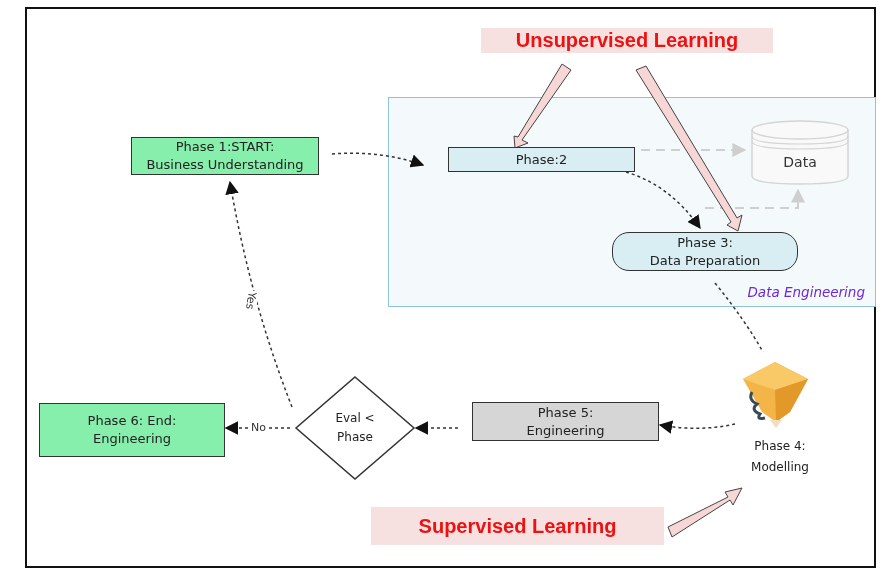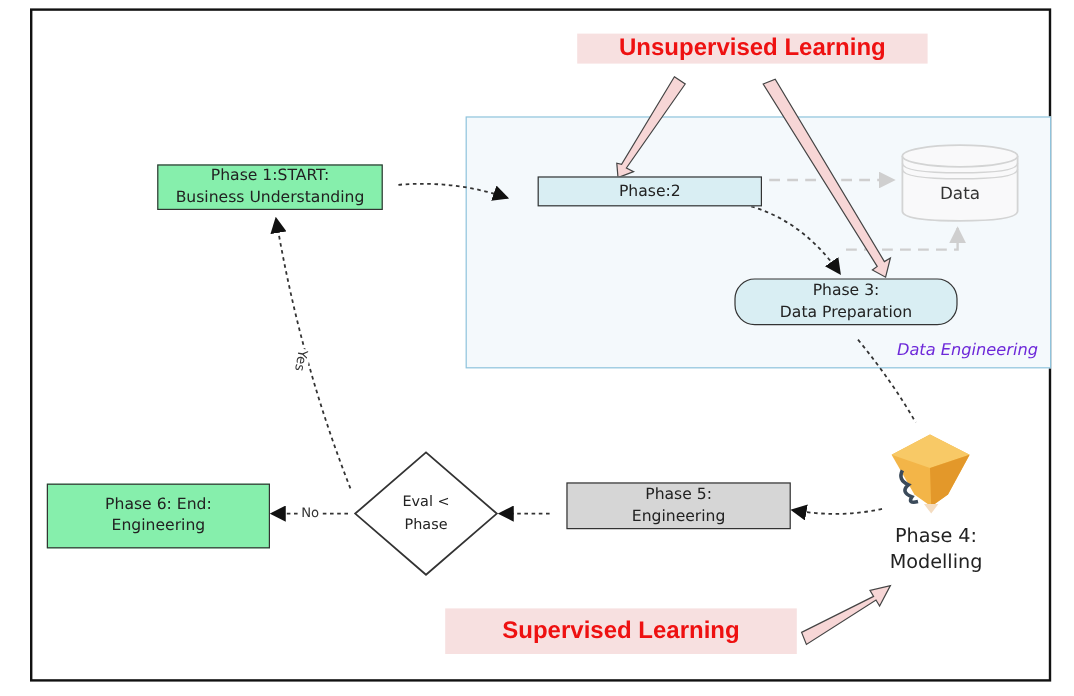--- a/index.html
+++ b/index.html
@@ -22,21 +22,21 @@
     #data-eng-region { position: absolute; left: 388px; top: 97px; width: 488px; height: 210px;
                        border: 1.5px solid #8fc3dc; background: #f4f9fc; box-sizing: border-box; }
     #data-eng-label { position: absolute; right: 10px; bottom: 6px; color: #6d28d9;
                       font-style: italic; font-size: 13.5px; font-family: "DejaVu Sans", sans-serif; }
     .diamond-text { position: absolute; left: 300px; top: 394px; width: 110px; height: 68px;
                     display: flex; flex-direction: column; align-items: center; justify-content: center;
                     font-family: "DejaVu Sans", sans-serif; font-size: 12px; color: #222; line-height: 19px; }
     .label-small { position: absolute; font-family: "DejaVu Sans", sans-serif; font-size: 11px; color: #333;
                    background: #fff; padding: 0 1px; }
     #phase4-label { position: absolute; left: 740px; top: 436px; width: 80px; text-align: center;
-                    font-family: "DejaVu Sans", sans-serif; font-size: 16px; color: #222; line-height: 21px; }
+                    font-family: "DejaVu Sans", sans-serif; font-size: 12px; color: #222; line-height: 21px; }
     #data-cyl-label { position: absolute; left: 745px; top: 154px; width: 110px; text-align: center;
                       font-family: "DejaVu Sans", sans-serif; font-size: 14px; color: #333; }
   </style>
 </head>
 <body>
 
 <div id="frame"></div>
 
 <div id="data-eng-region">
   <div id="data-eng-label">Data Engineering</div>

